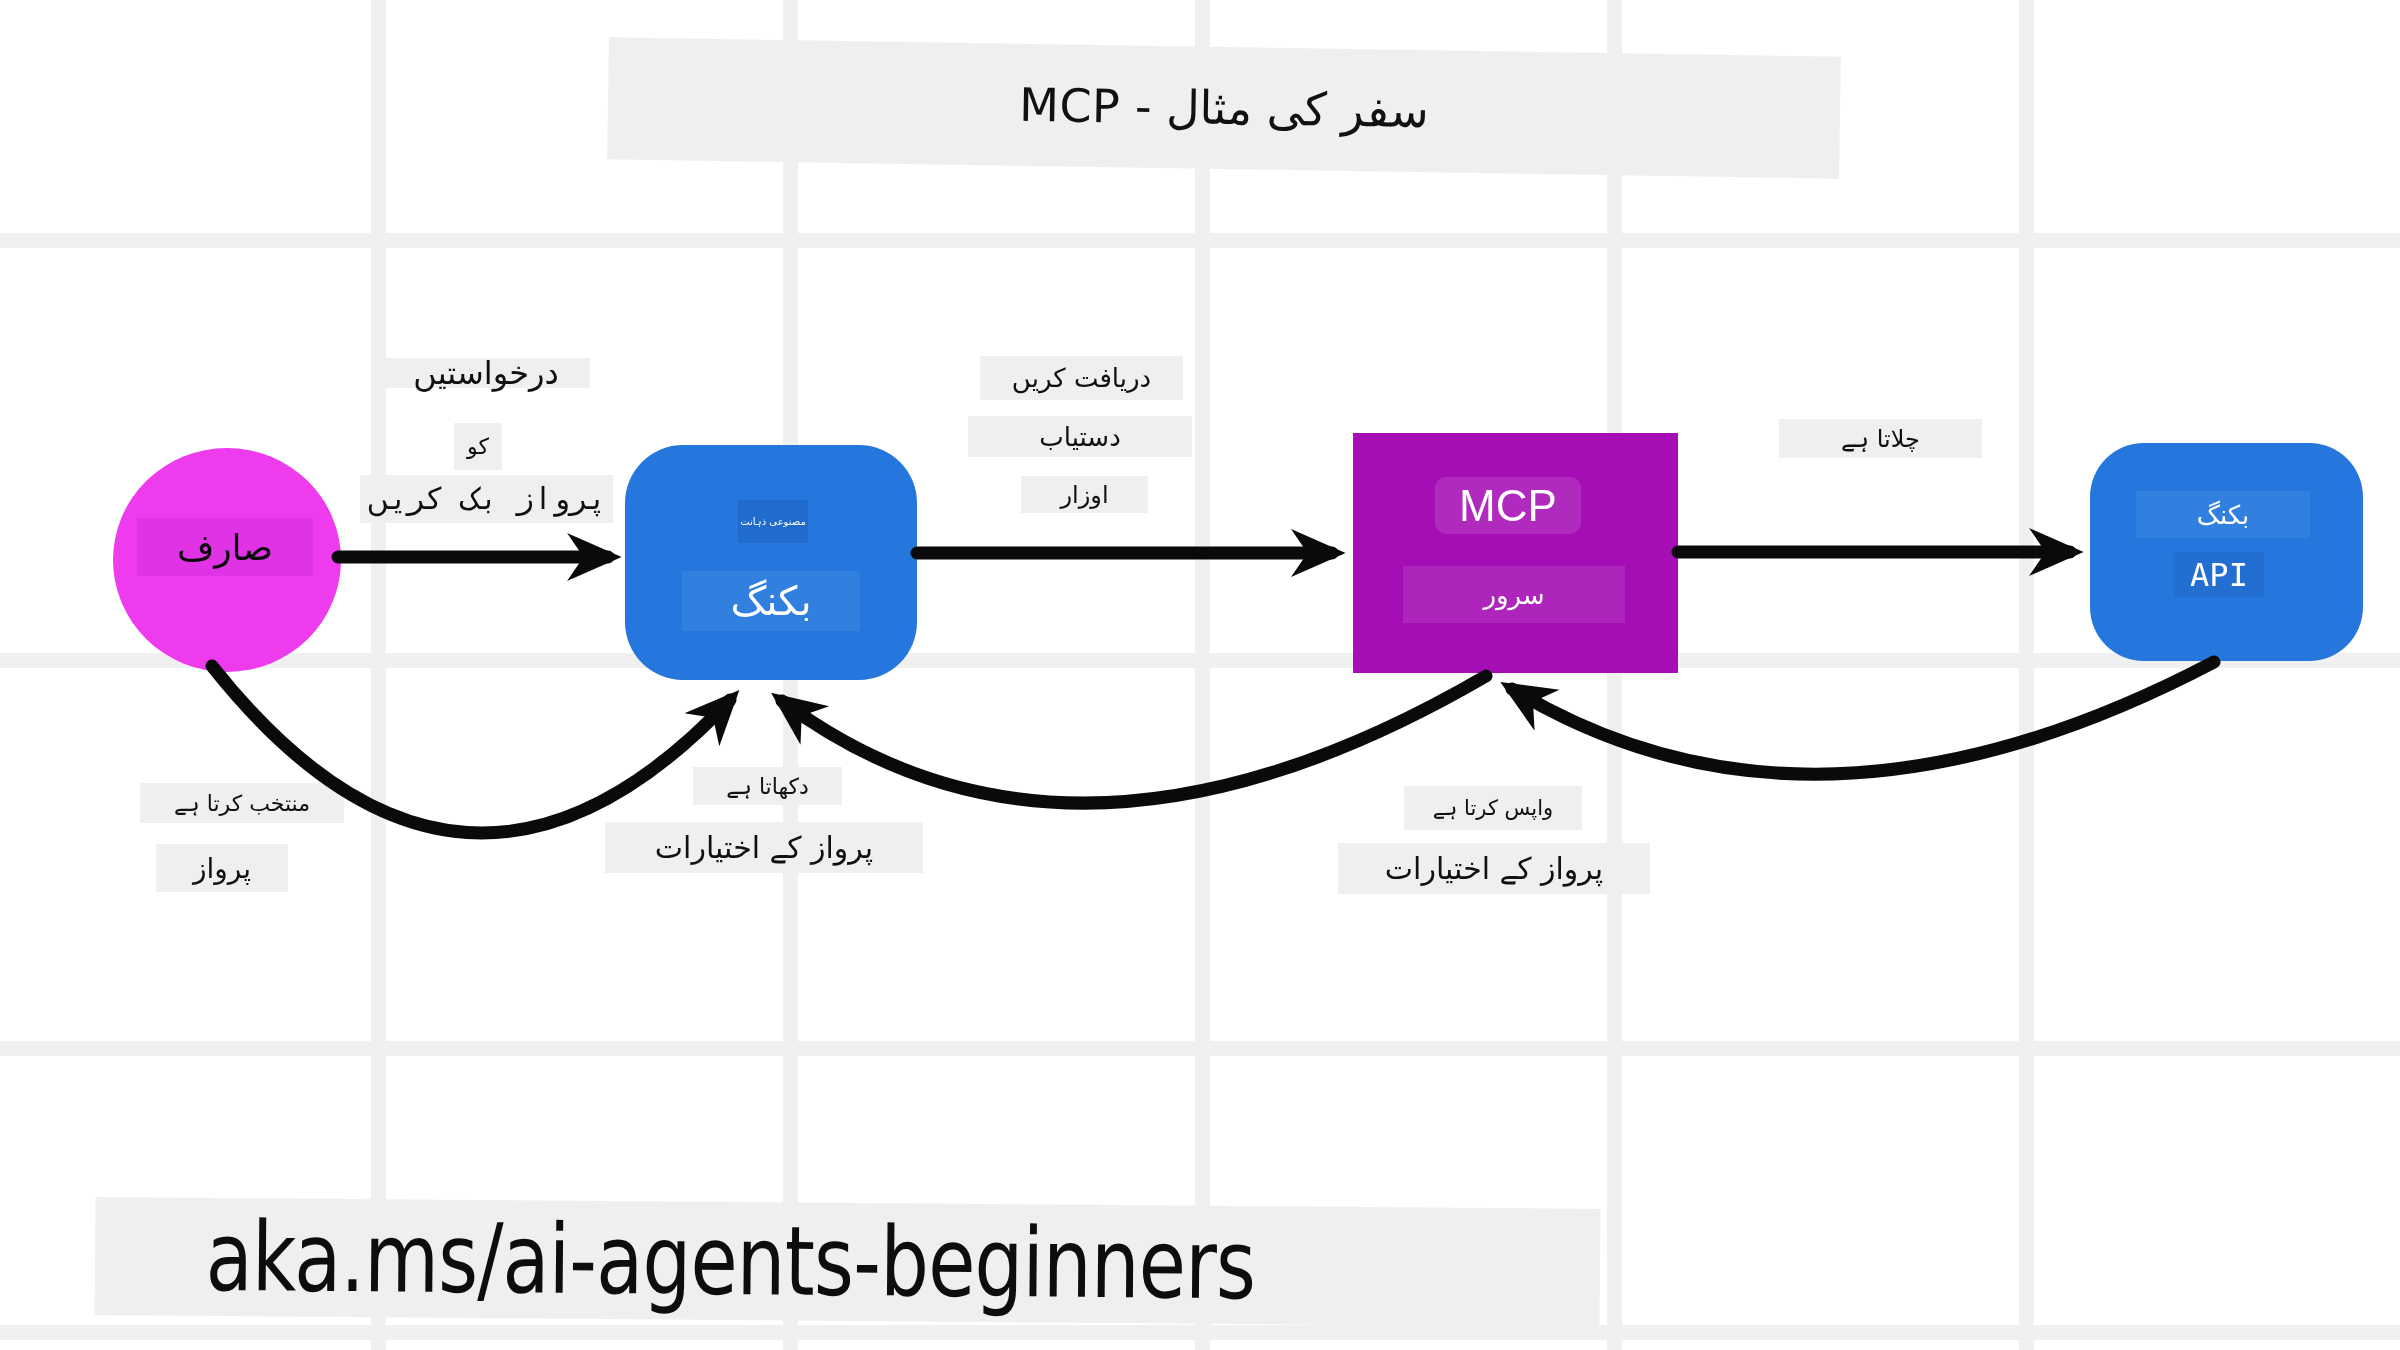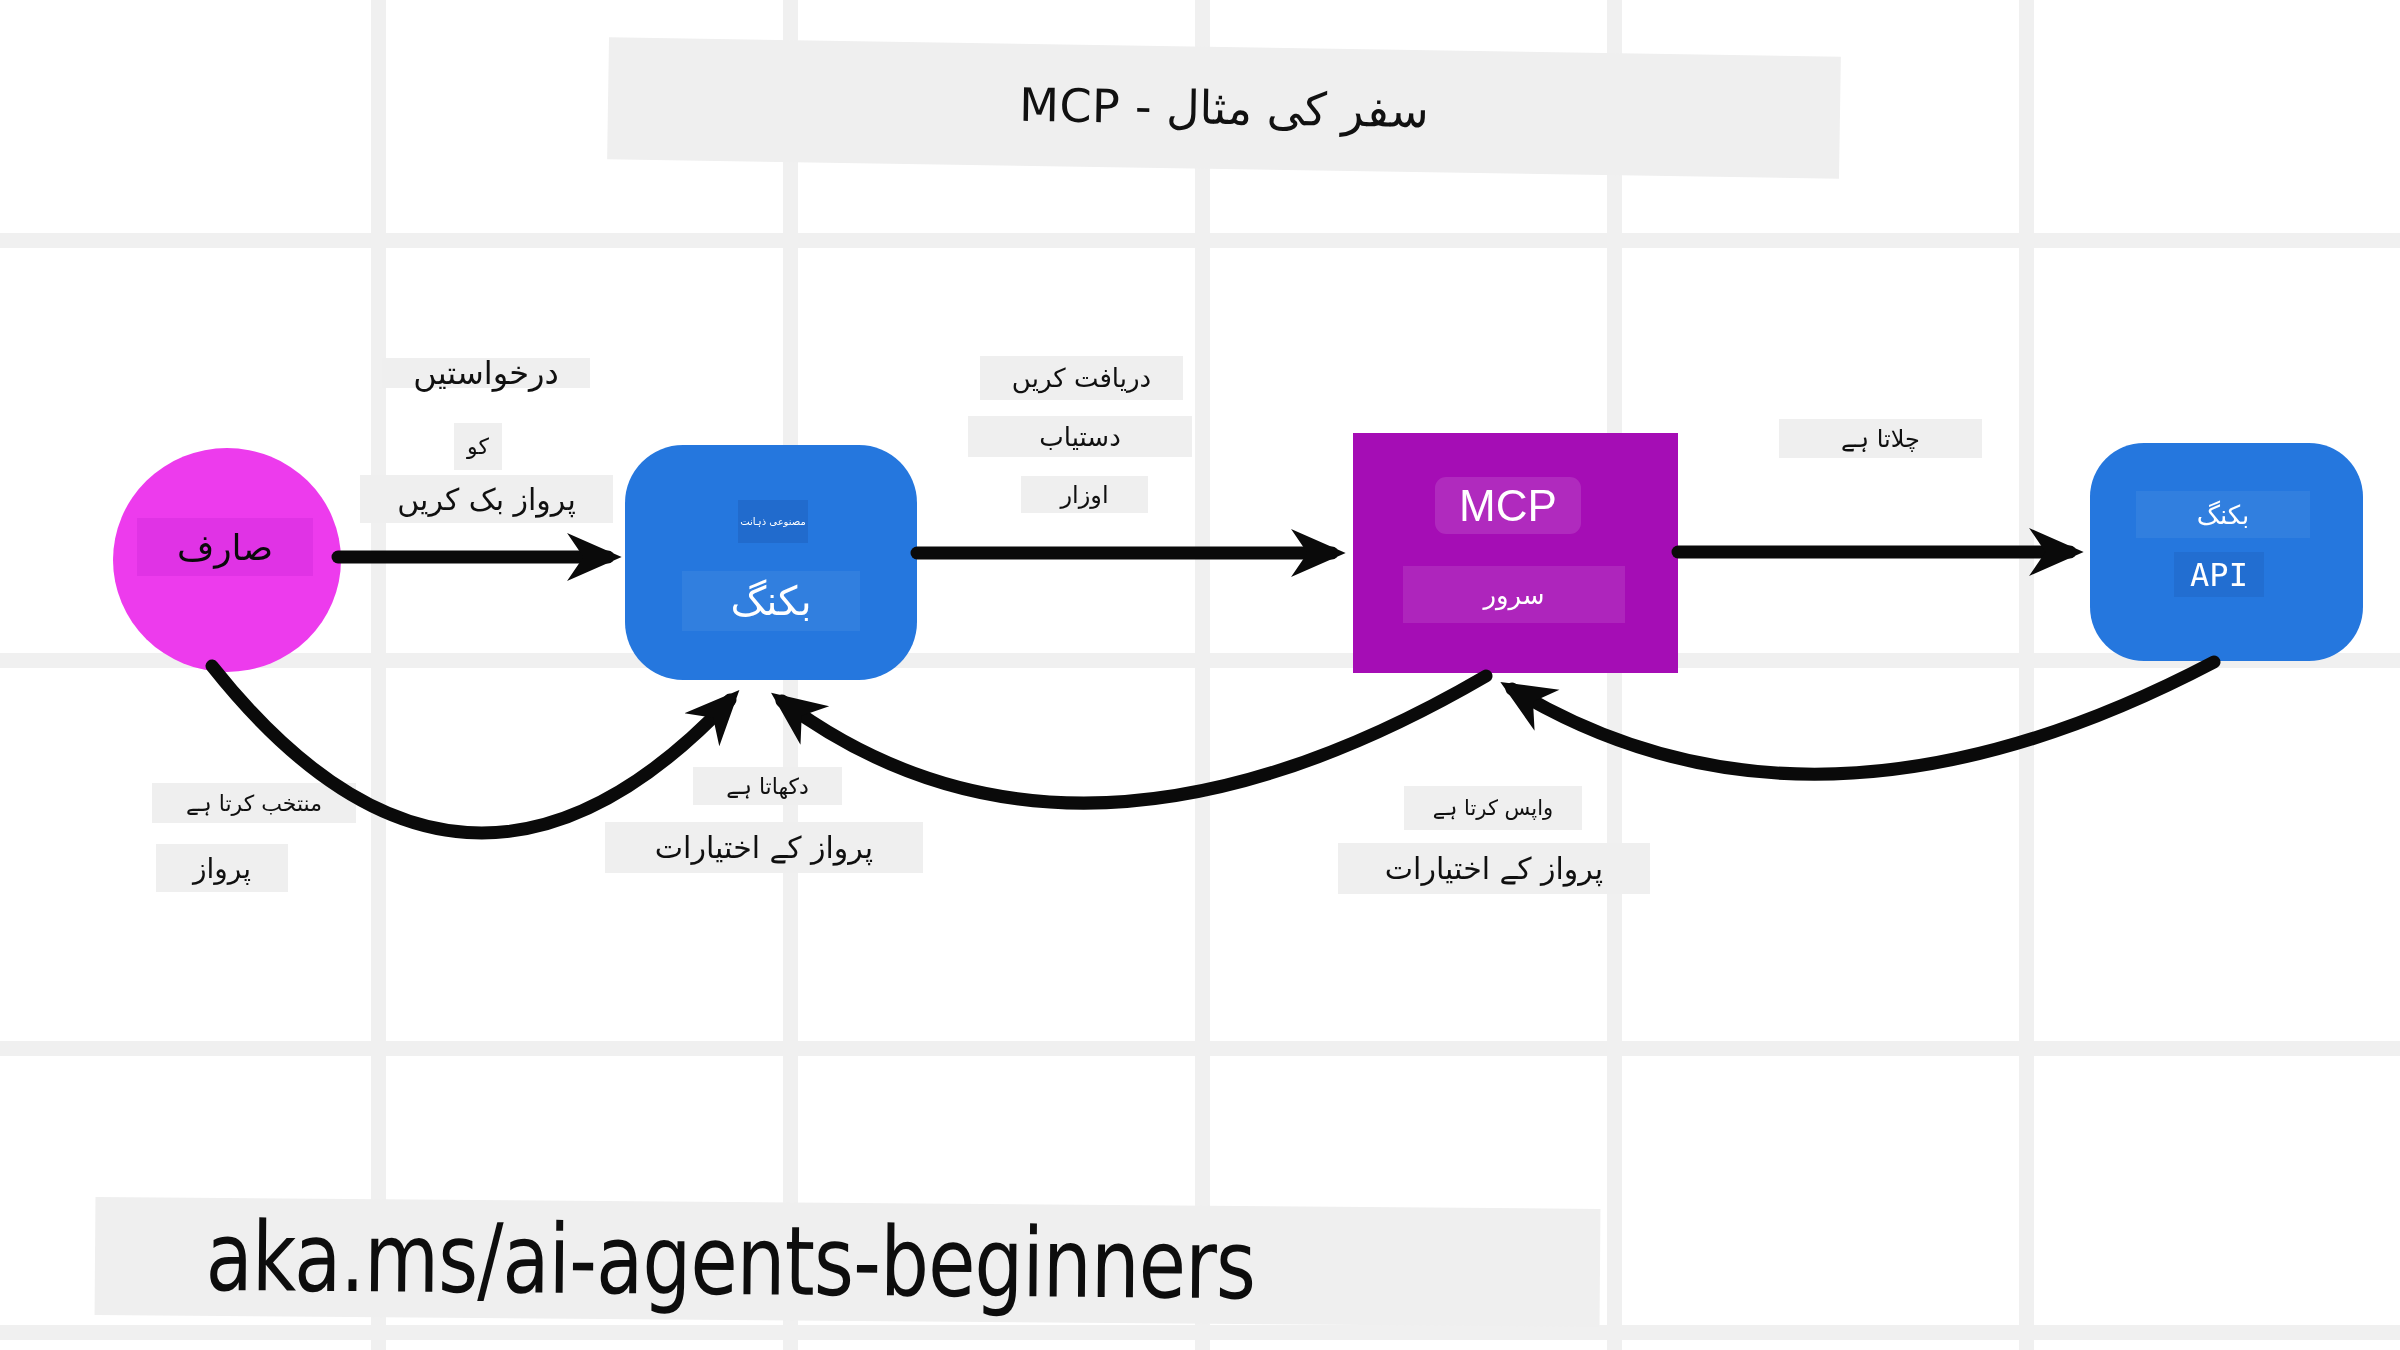--- a/index.html
+++ b/index.html
@@ -36,27 +36,27 @@
   #mcp-sub{left:1403px;top:566px;width:222px;height:57px;background:rgba(255,255,255,0.10);font-size:26px;color:#fff;}
   #api-mini{left:2136px;top:491px;width:174px;height:47px;background:rgba(255,255,255,0.06);font-size:26px;color:#fff;}
   #api-label{left:2174px;top:552px;width:90px;height:45px;background:rgba(0,10,60,0.08);font-size:32px;color:#fff;
              font-family:"DejaVu Sans Mono","Liberation Mono",monospace;}
 
   
   .elabel{position:absolute;background:#efefef;color:#101010;display:flex;align-items:center;justify-content:center;
           white-space:nowrap;z-index:3;}
   .e-ua1{left:382px;top:358px;width:208px;height:30px;font-size:32px;}
   .e-ua2{left:454px;top:423px;width:48px;height:47px;font-size:22px;}
-  .e-ua3{left:360px;top:475px;width:253px;height:48px;font-size:30px;}
+  .e-ua3{left:360px;top:475px;width:253px;height:48px;font-size:30px;font-family:Liberation Mono, monospace;}
   .e-am1{left:980px;top:356px;width:203px;height:44px;font-size:26px;}
   .e-am2{left:968px;top:416px;width:224px;height:41px;font-size:26px;}
   .e-am3{left:1021px;top:476px;width:127px;height:37px;font-size:24px;}
   .e-ma1{left:1779px;top:419px;width:203px;height:39px;font-size:24px;}
   .e-ma2{left:1737px;top:476px;width:281px;height:47px;font-size:30px;}
-  .e-ru1{left:140px;top:783px;width:204px;height:40px;font-size:22px;margin-left:12px;}
+  .e-ru1{left:140px;top:783px;width:204px;height:40px;font-size:22px;}
   .e-ru2{left:156px;top:844px;width:132px;height:48px;font-size:28px;}
   .e-ra1{left:693px;top:767px;width:149px;height:38px;font-size:22px;}
   .e-ra2{left:605px;top:822px;width:318px;height:51px;font-size:30px;}
   .e-rm1{left:1404px;top:786px;width:178px;height:44px;font-size:21px;}
   .e-rm2{left:1338px;top:843px;width:312px;height:51px;font-size:30px;}
 
   #arrows{position:absolute;left:0;top:0;z-index:5;pointer-events:none;}
 </style>
 </head>
 <body>

